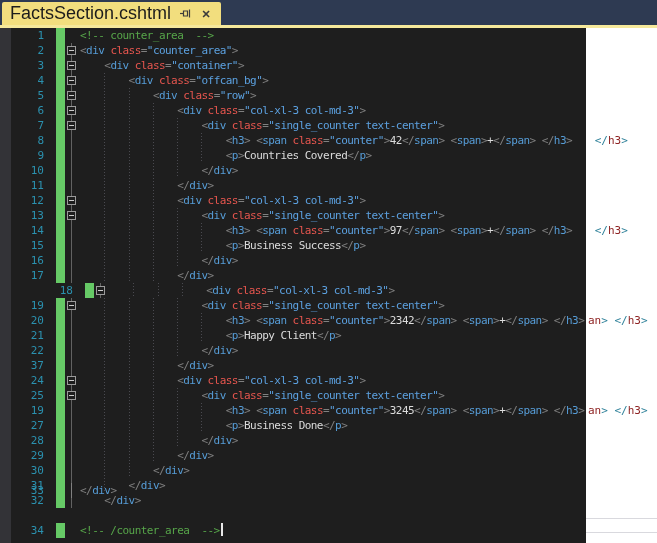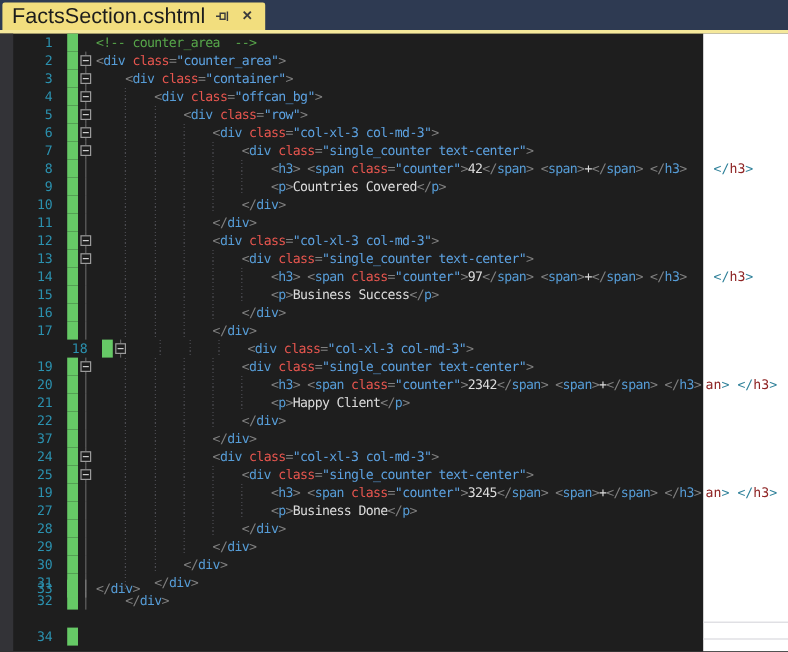--- a/index.html
+++ b/index.html
@@ -370,20 +370,21 @@
       </div>
       <div class="row" style="top:483px;">
         <span class="ln">33</span>
         <span class="chg"></span>
         <span class="vline"></span>
         <span class="code"><span class="tk-p">&lt;/</span><span class="tk-t">div</span><span class="tk-p">&gt;</span></span>
       </div>
       <div class="row" style="top:523px;">
         <span class="ln">34</span>
         <span class="chg"></span>
+        <span class="code"><span class="tk-x"></span><span class="tk-c">&lt;!-- /counter_area  --&gt;</span><span class="caret"></span></span>
       </div>
       <div class="lightpane">
         <span class="frag" style="top:105px;"><span class="lt-t"> </span><span class="lt-p">&lt;/</span><span class="lt-t">h3</span><span class="lt-p">&gt;</span></span>
         <span class="frag" style="top:195px;"><span class="lt-t"> </span><span class="lt-p">&lt;/</span><span class="lt-t">h3</span><span class="lt-p">&gt;</span></span>
         <span class="frag" style="top:285px;"><span class="lt-t">an</span><span class="lt-p">&gt;</span><span class="lt-t"> </span><span class="lt-p">&lt;/</span><span class="lt-t">h3</span><span class="lt-p">&gt;</span></span>
         <span class="frag" style="top:375px;"><span class="lt-t">an</span><span class="lt-p">&gt;</span><span class="lt-t"> </span><span class="lt-p">&lt;/</span><span class="lt-t">h3</span><span class="lt-p">&gt;</span></span>
         <span class="sep" style="top:490px;"></span>
         <span class="sep" style="top:504px;"></span>
       </div>
     </div>

